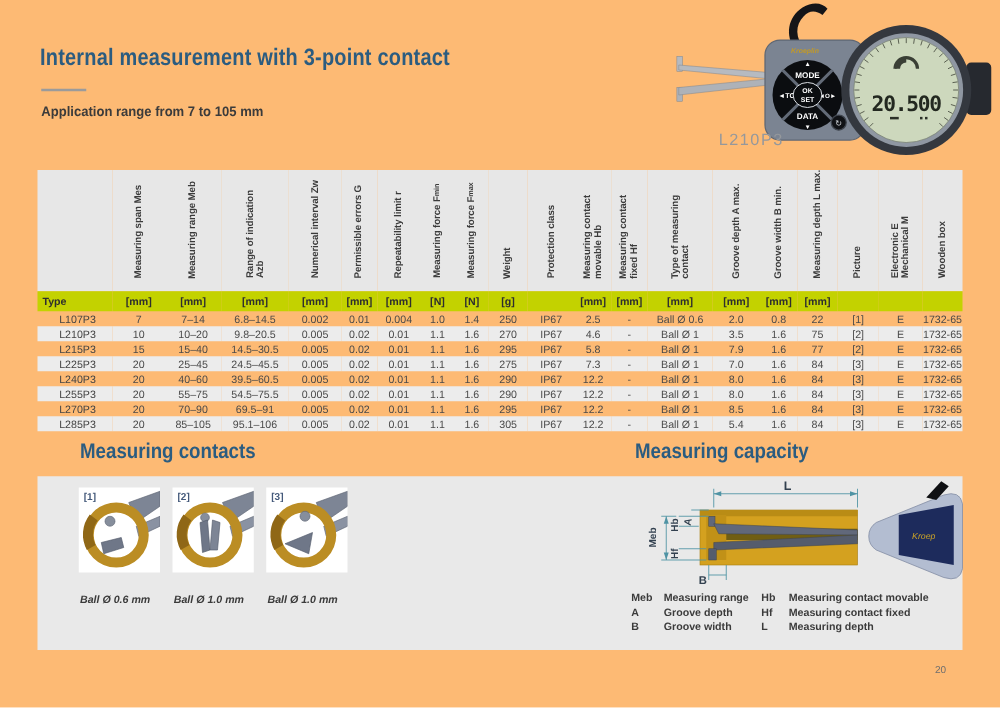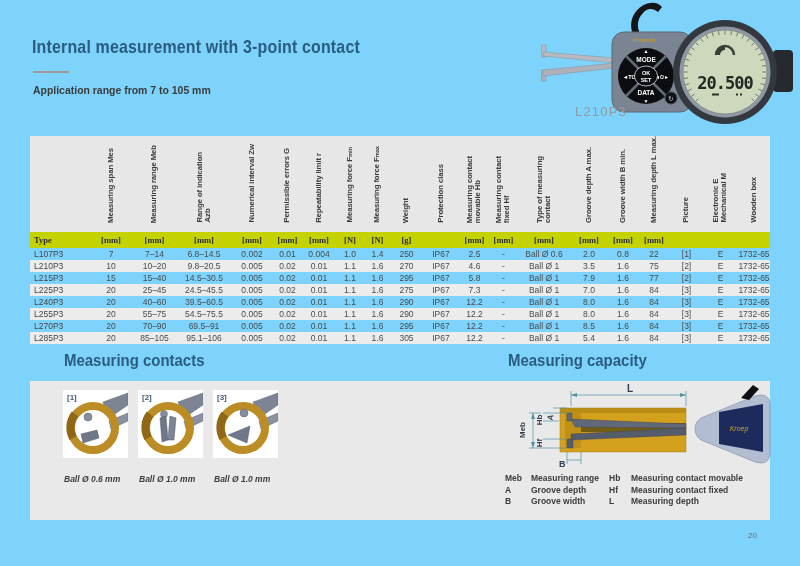--- a/index.html
+++ b/index.html
@@ -1,42 +1,42 @@
 <!DOCTYPE html>
 <html><head>
 <meta charset="utf-8">
 <style>
   html,body{margin:0;padding:0;background:#fff;}
-  .page{position:relative;width:800px;height:566px;background:#7dd3fc;overflow:hidden;
+  .page{position:relative;width:800px;height:566px;background:#fdba74;overflow:hidden;
         font-family:"Liberation Sans",sans-serif;color:#3b3b3b;}
 
   
   .title{position:absolute;left:32px;top:36px;font-size:19px;font-weight:bold;color:#2b5c80;
          transform:scaleX(.84);transform-origin:left top;white-space:nowrap;letter-spacing:.2px;}
   .title-rule{position:absolute;left:33px;top:71px;width:36px;height:2px;background:#9b9b9b;}
   .subtitle{position:absolute;left:33px;top:84px;font-size:11px;font-weight:bold;color:#3b3b3b;
             transform:scaleX(.95);transform-origin:left top;white-space:nowrap;}
 
   
   .gauge{position:absolute;left:540px;top:0px;width:260px;height:124px;}
 
   
   .spec-table{position:absolute;left:30px;top:136px;width:740px;border-collapse:collapse;table-layout:fixed;}
   .spec-table thead th{background:#e7e7e7;vertical-align:bottom;text-align:center;padding:0 0 5px 0;height:90px;}
   .rot{display:inline-block;writing-mode:vertical-rl;transform:rotate(180deg);
        font-size:7.8px;font-weight:bold;color:#3b3b3b;line-height:8.4px;white-space:pre-line;
        text-align:left;letter-spacing:-.1px;}
   .rot .fsub{font-size:5.8px;}
   tr.units td{background:#c3d200;font-size:8.5px;font-weight:bold;color:#2e2e2e;text-align:center;
-              height:14px;padding:1px 0;font-family:Liberation Serif, serif;}
+              height:14px;padding:1px 0;}
   tr.units td:first-child{text-align:left;padding-left:4px;}
   .spec-table tbody td{font-size:8.5px;color:#4a4a4a;text-align:center;height:12px;line-height:12px;
                        padding:0;white-space:nowrap;}
   .spec-table tbody tr:nth-child(even){background:#ececec;}
-  .spec-table tbody td.type-cell{text-align:left;padding-left:4px;color:#444;}
+  .spec-table tbody td.type-cell{text-align:center;padding-left:4px;color:#444;}
 
   
   .section-heading{position:absolute;top:351px;font-size:17px;font-weight:bold;color:#2b5c80;
                    transform:scaleX(.88);transform-origin:left top;white-space:nowrap;}
   .bottom-panel{position:absolute;left:30px;top:381px;width:740px;height:139px;background:#e9e9e9;}
   .tile{position:absolute;top:390px;width:65px;height:68px;background:#ffffff;}
   .tile .tag{position:absolute;top:3px;left:4px;font-size:8px;font-weight:bold;color:#44597a;}
   .tile svg{position:absolute;left:0;top:0;}
   .tile-caption{position:absolute;top:474px;font-size:8.5px;font-weight:bold;color:#3b3b3b;white-space:nowrap;font-style:italic;}
   .cap-diagram{position:absolute;left:505px;top:382px;width:268px;height:90px;}

